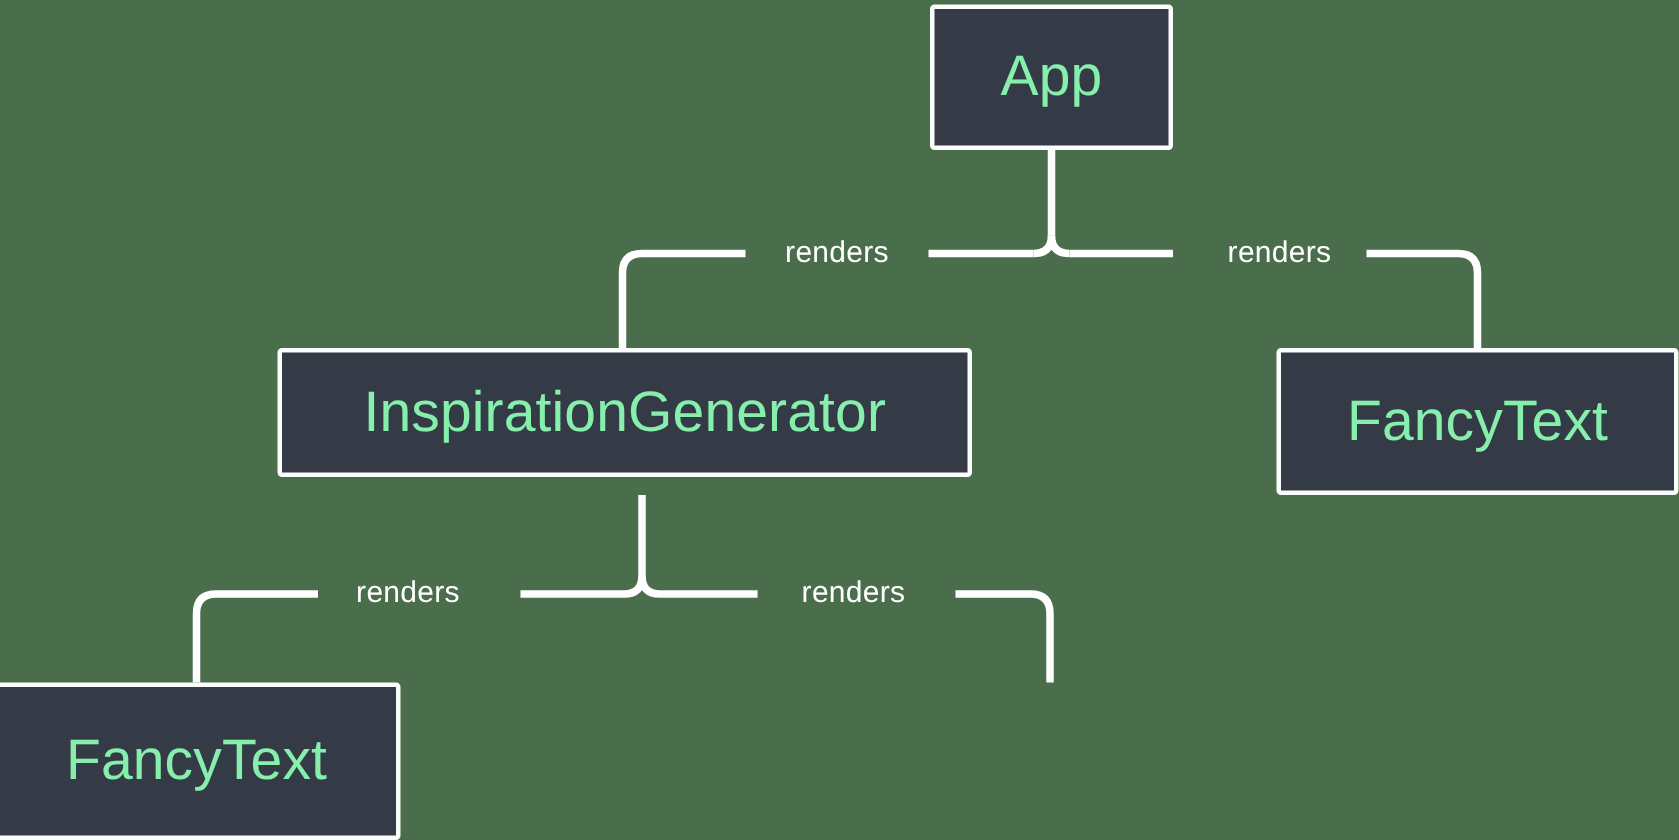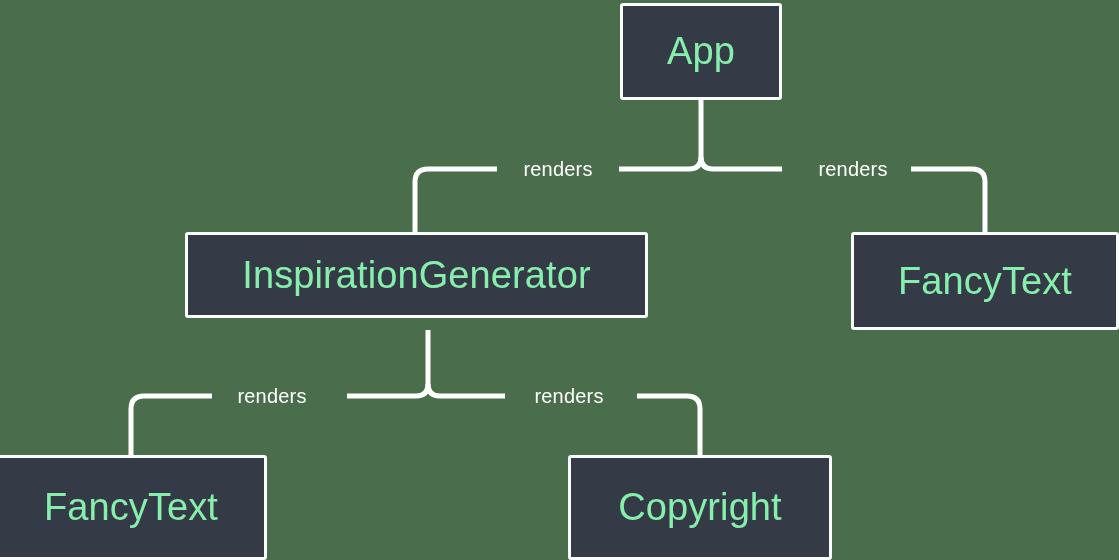--- a/index.html
+++ b/index.html
@@ -92,23 +92,20 @@
   </div>
 
   <div class="node" style="left:851px; top:232px; width:268px; height:98px;">
     <span>FancyText</span>
   </div>
 
   <div class="node" style="left:-5px; top:455px; width:272px; height:105px;">
     <span>FancyText</span>
   </div>
 
-  <div class="node" style="left:568px; top:455px; width:264px; height:105px;">
-    <span>Copyright</span>
-  </div>
 
   <div class="edge-label" style="left:558px; top:169px;">renders</div>
 
   <div class="edge-label" style="left:853px; top:169px;">renders</div>
 
   <div class="edge-label" style="left:272px; top:396px;">renders</div>
 
   <div class="edge-label" style="left:569px; top:396px;">renders</div>
 
 </div>

